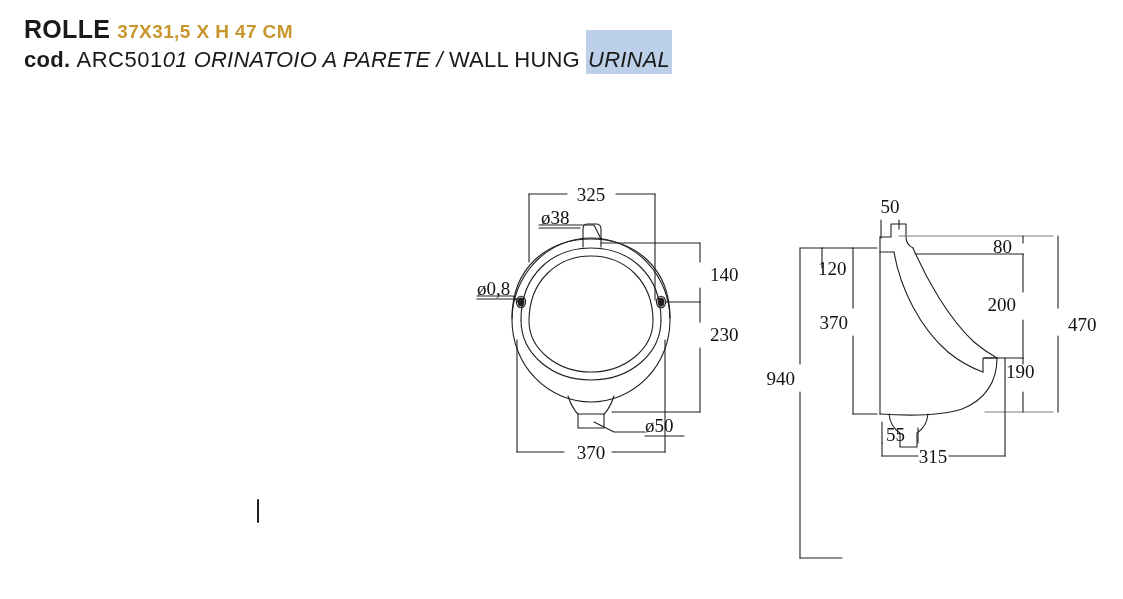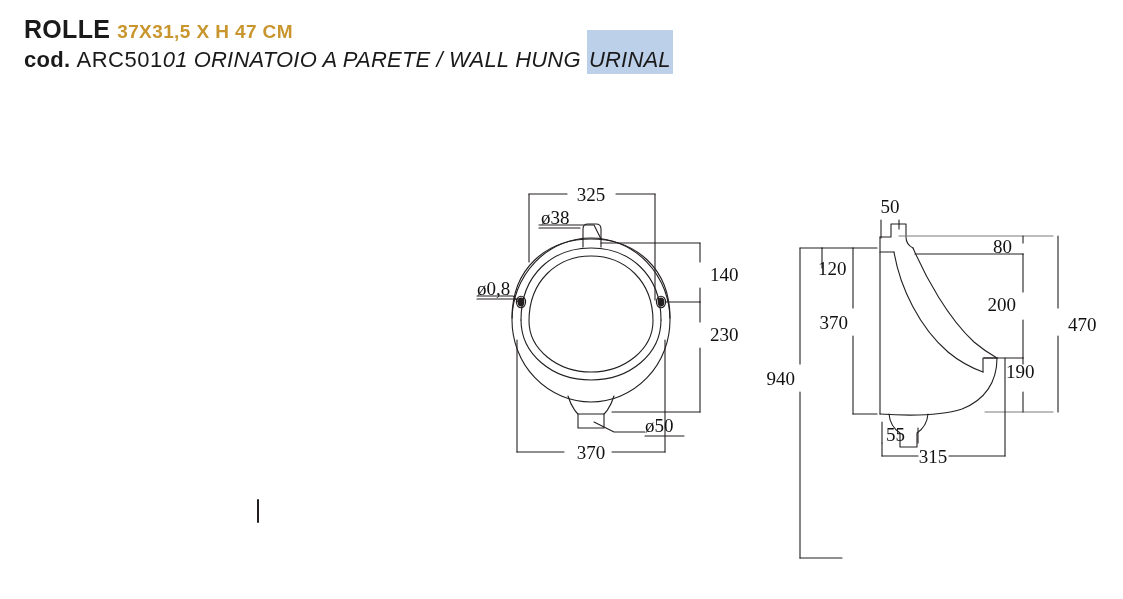--- a/index.html
+++ b/index.html
@@ -43,21 +43,20 @@
     font-weight: bold;
     font-size: 19px;
     letter-spacing: 0.4px;
   }
   .t-regular {
     font-weight: normal;
     letter-spacing: 0.2px;
     font-style: italic;
   }
   .t-italic {
-    font-style: italic;
     font-weight: normal;
     letter-spacing: 0.2px;
   }
   .t-highlight {
     font-style: italic;
     font-weight: normal;
     padding: 17px 2px 2px 2px;
     letter-spacing: 0.2px;
   }
 

